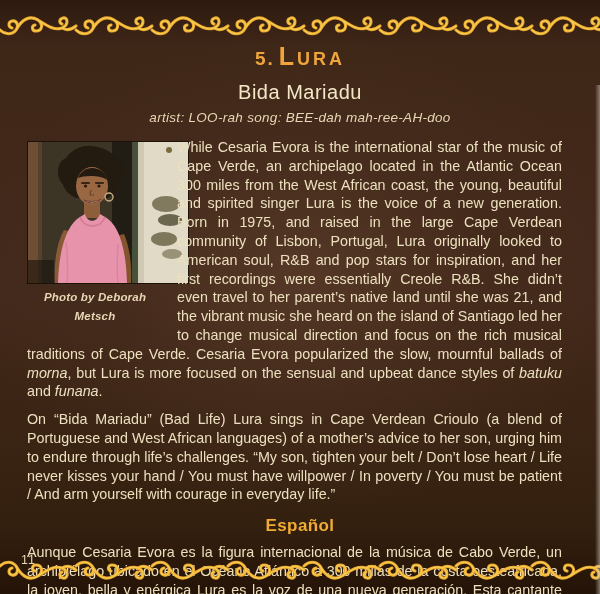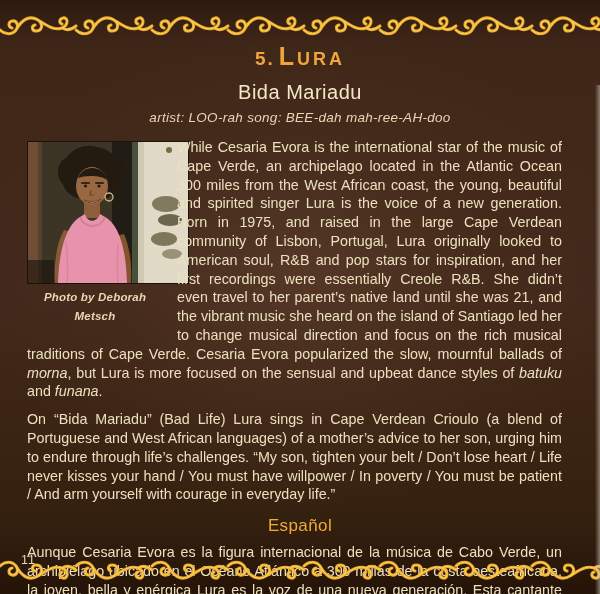--- a/index.html
+++ b/index.html
@@ -18,21 +18,21 @@
   .track-title{font-size:23px;font-weight:bold;color:#efa53c;letter-spacing:2px;}
   .track-title .num{font-size:19px;margin-right:4px;}
   .track-title .sc{font-variant:small-caps;font-size:25px;letter-spacing:3px;margin-top:48px;}
   .song-title{font-size:20px;color:#f3e7c6;margin-top:10px;letter-spacing:.5px;font-weight:500;}
   .pronunciation{font-size:13.5px;font-style:italic;color:#e8d7b5;margin-top:6px;letter-spacing:.3px;}
   .content{margin:13px 27px 0 27px;font-size:14.3px;line-height:18.8px;text-align:justify;color:#ece0bf;}
   .content p{margin:0 11px 9px 0;}
   .photo-wrap{float:left;width:136px;margin:3px 14px 1px 0;}
   .photo{display:block;width:160px;height:141px;border:1px solid #1d1208;box-sizing:content-box;}
   .photo-caption{text-align:center;font-style:italic;font-weight:bold;font-size:11.5px;color:#e8d7b5;margin-top:4px;letter-spacing:.2px;}
-  .espanol-heading{text-align:center;font-weight:normal;font-size:17px;color:#f2ab33;margin:13px 0 7px 0;letter-spacing:.4px;}
+  .espanol-heading{text-align:center;font-weight:bold;font-size:17px;color:#f2ab33;margin:13px 0 7px 0;letter-spacing:.4px;}
   .page-number{position:absolute;left:21px;bottom:27px;font-size:12.5px;color:#e8d7b5;letter-spacing:1px;}
   .scan-edge{position:absolute;top:85px;right:0;bottom:0;width:5px;
     background:linear-gradient(to right, rgba(200,193,180,0), rgba(203,197,185,.55));}
   em{font-style:italic;}
 </style>
 </head>
 <body>
 
 <div class="page">
 

